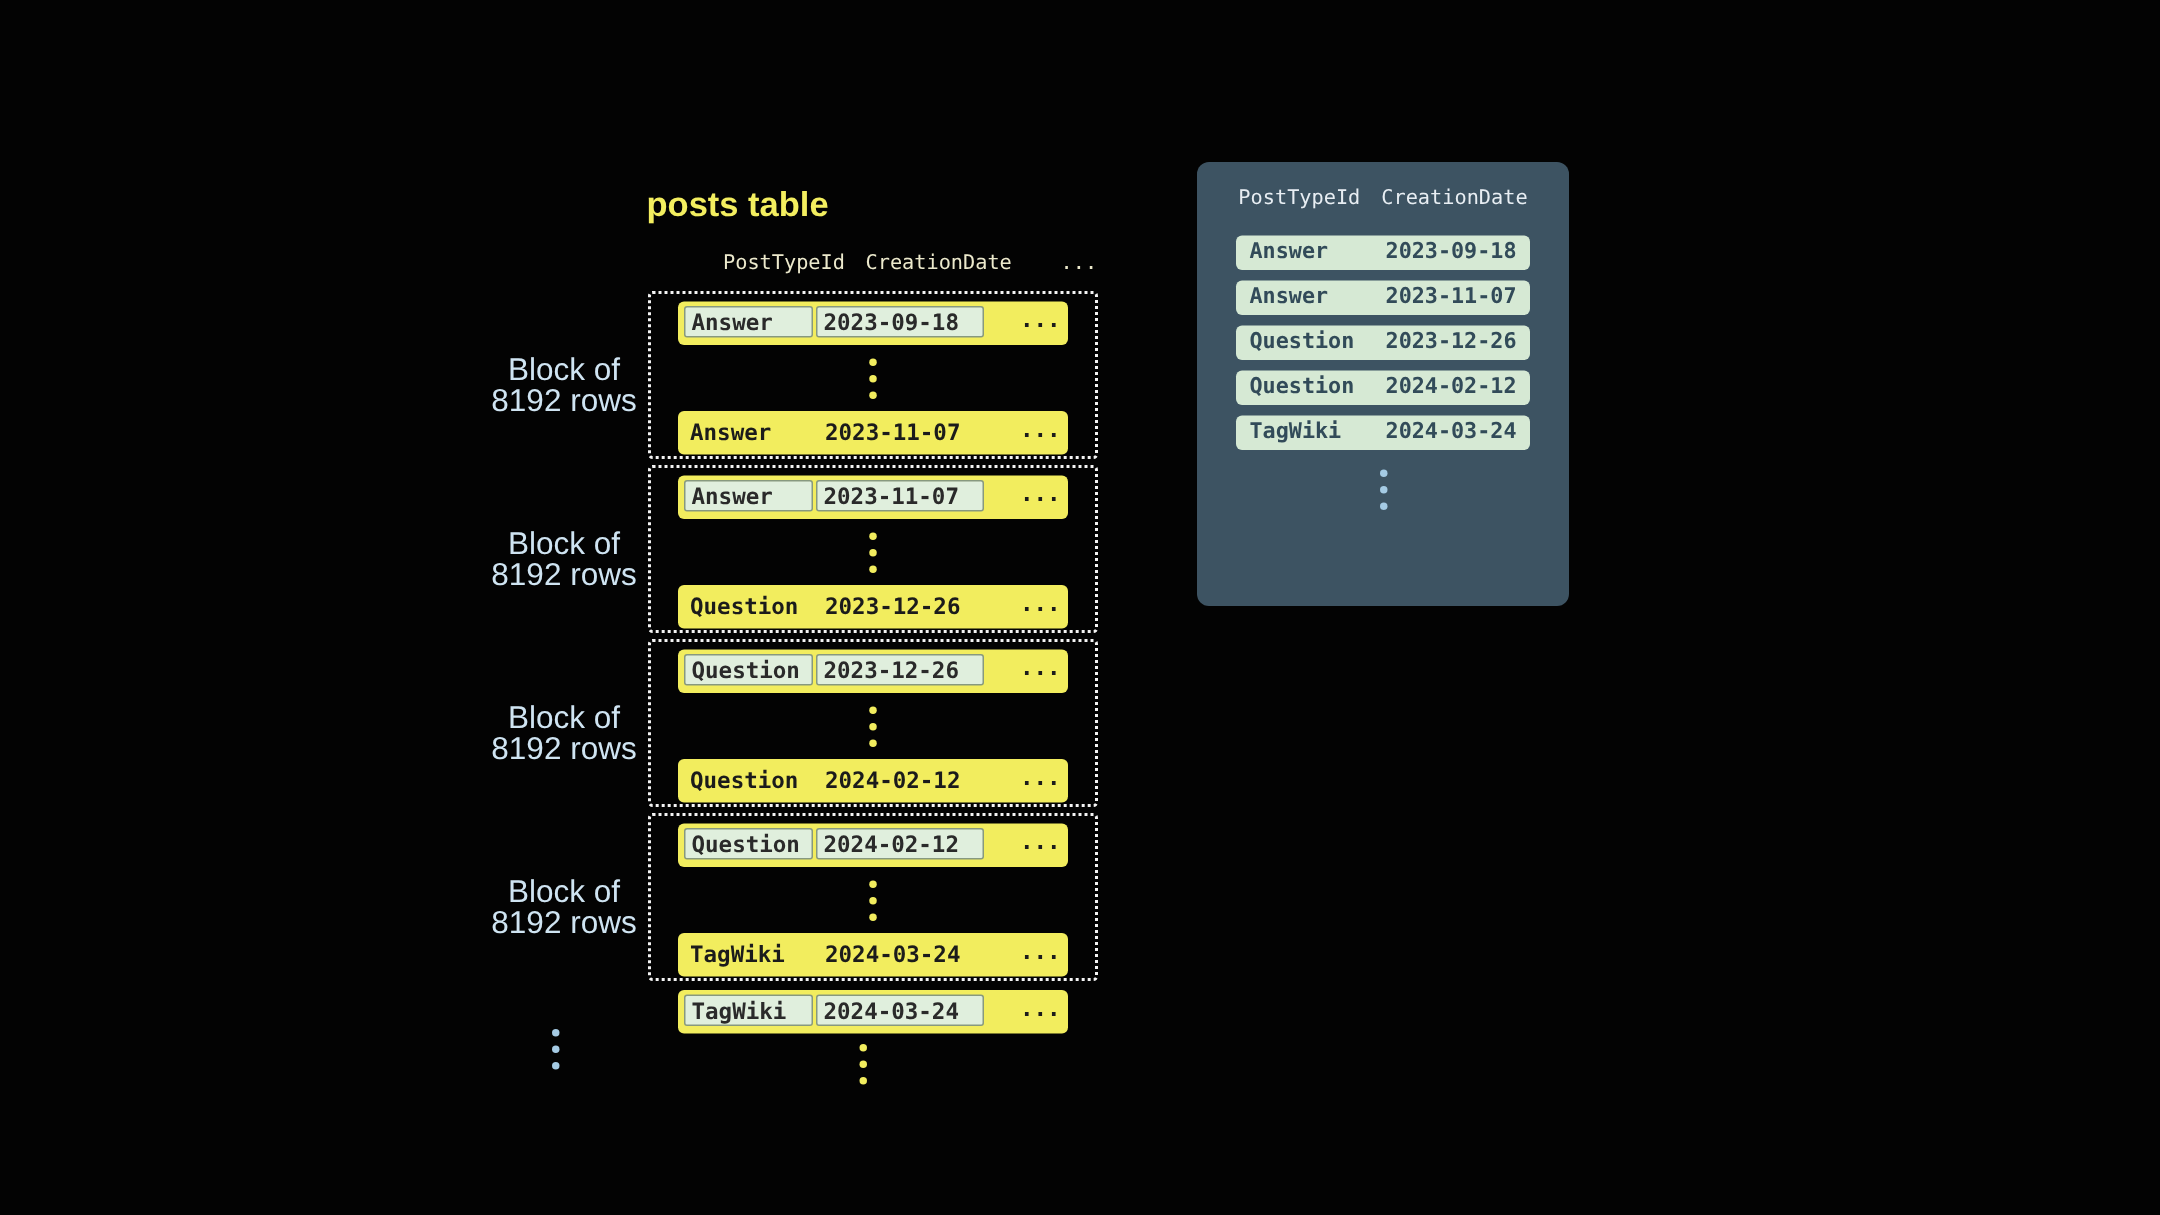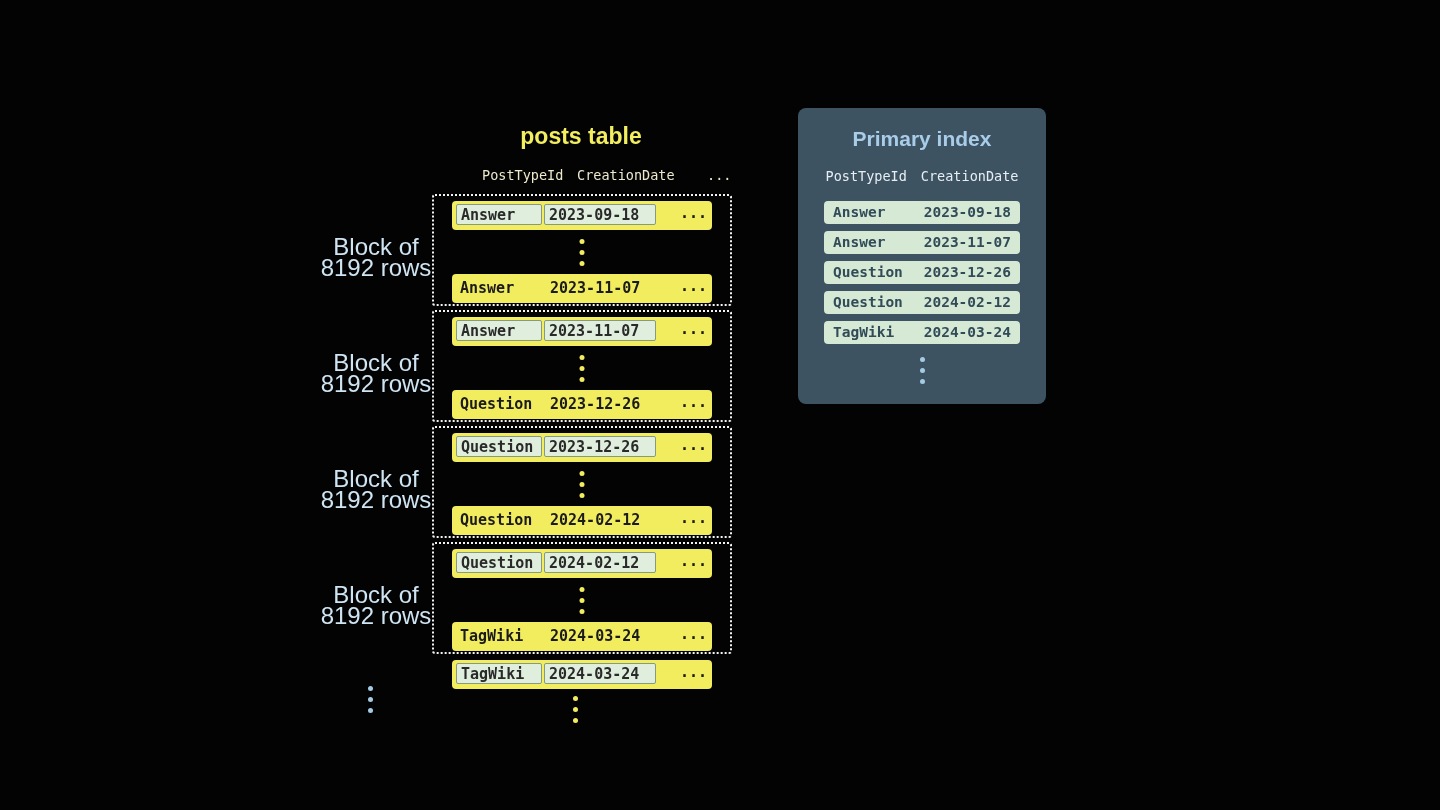--- a/index.html
+++ b/index.html
@@ -1,20 +1,20 @@
 <!DOCTYPE html>
 <html><head>
 <meta charset="utf-8">
 <style>
   html,body{margin:0;padding:0;background:#030303;}
   .stage{position:relative;width:1440px;height:810px;background:#030303;overflow:hidden;
          font-family:"DejaVu Sans Mono",monospace;}
 
   
-  .pt-title{position:absolute;left:431px;top:123px;width:300px;text-align:center;
+  .pt-title{position:absolute;left:431px;top:123px;width:300px;
             color:#f3ee5f;font-family:"Liberation Sans","DejaVu Sans",sans-serif;
             font-size:23px;font-weight:700;}
   .pt-headers{position:absolute;left:482px;top:167px;color:#ece9cc;font-size:13.5px;}
   .pt-headers .col1{display:inline-block;width:95px;}
   .pt-headers .col2{display:inline-block;width:130px;}
   .pt-headers .colE{display:inline-block;}
 
   .block{position:absolute;left:432px;width:300px;height:112px;
          border:2px dotted #f4f4f4;border-radius:3px;box-sizing:border-box;}
   .row{position:absolute;left:18px;width:260px;height:29px;background:#f2ed5e;
@@ -32,21 +32,21 @@
   .hl-box.date-box{left:92px;width:112px;}
 
   .vdots{position:absolute;display:flex;flex-direction:column;gap:6px;align-items:center;}
   .vdots i{width:5px;height:5px;border-radius:50%;display:block;}
   .ydots i{background:#f2ed5e;}
   .bdots i{background:#a5cbe4;}
   .block .vdots{left:50%;transform:translateX(-50%);top:43px;}
 
   .blocklabel{position:absolute;left:318px;width:116px;text-align:center;
               color:#cfe4f2;font-family:"Liberation Sans","DejaVu Sans",sans-serif;
-              font-size:24px;line-height:21px;}
+              font-size:21px;line-height:21px;}
 
   .free-row{position:absolute;left:452px;top:660px;width:260px;height:29px;
             background:#f2ed5e;border-radius:4px;font-size:15px;font-weight:700;color:#1b1b1b;}
   .free-row .ell{position:absolute;left:228px;top:-2px;line-height:29px;}
 
   .dots-bottom{left:573px;top:696px;}
   .dots-left{left:368px;top:686px;}
 
   
   .panel{position:absolute;left:798px;top:108px;width:248px;height:296px;
@@ -172,21 +172,20 @@
       <i></i>
       <i></i>
     </div>
   <div class="vdots bdots dots-left">
       <i></i>
       <i></i>
       <i></i>
     </div>
 
   <div class="panel">
-    <div class="panel-title">Primary index</div>
     <div class="panel-headers">
       <span>PostTypeId</span>
       <span>CreationDate</span>
     </div>
     <div class="idx-rows">
       <div class="idx-row">
         <span>Answer</span>
         <span>2023-09-18</span>
       </div>
       <div class="idx-row">

